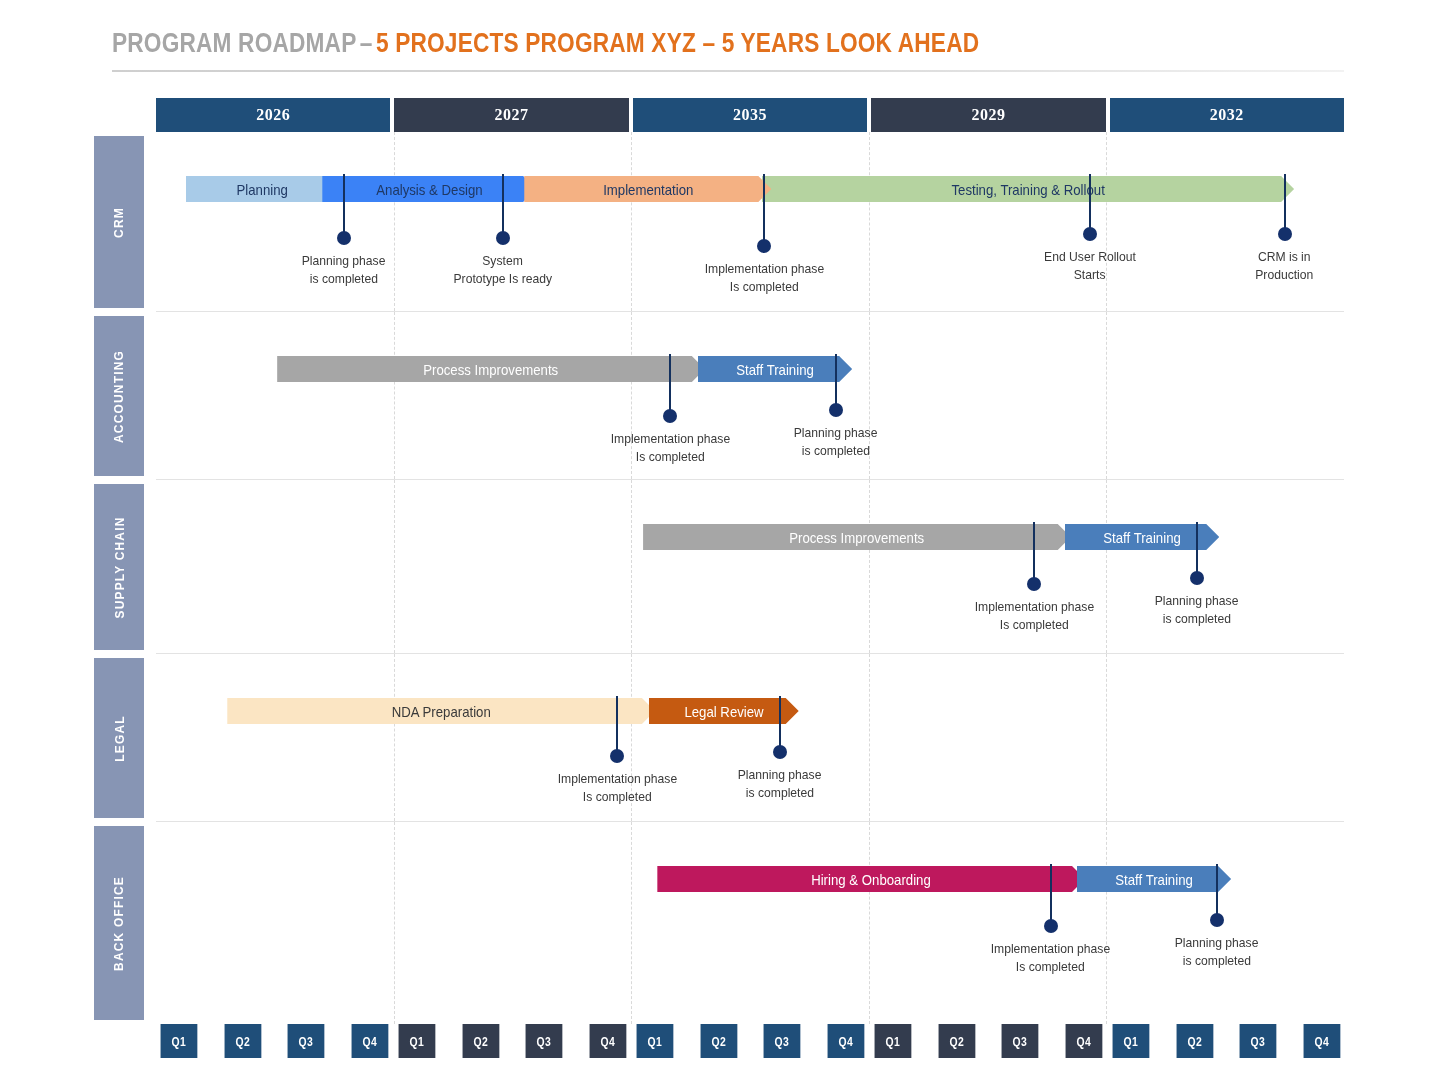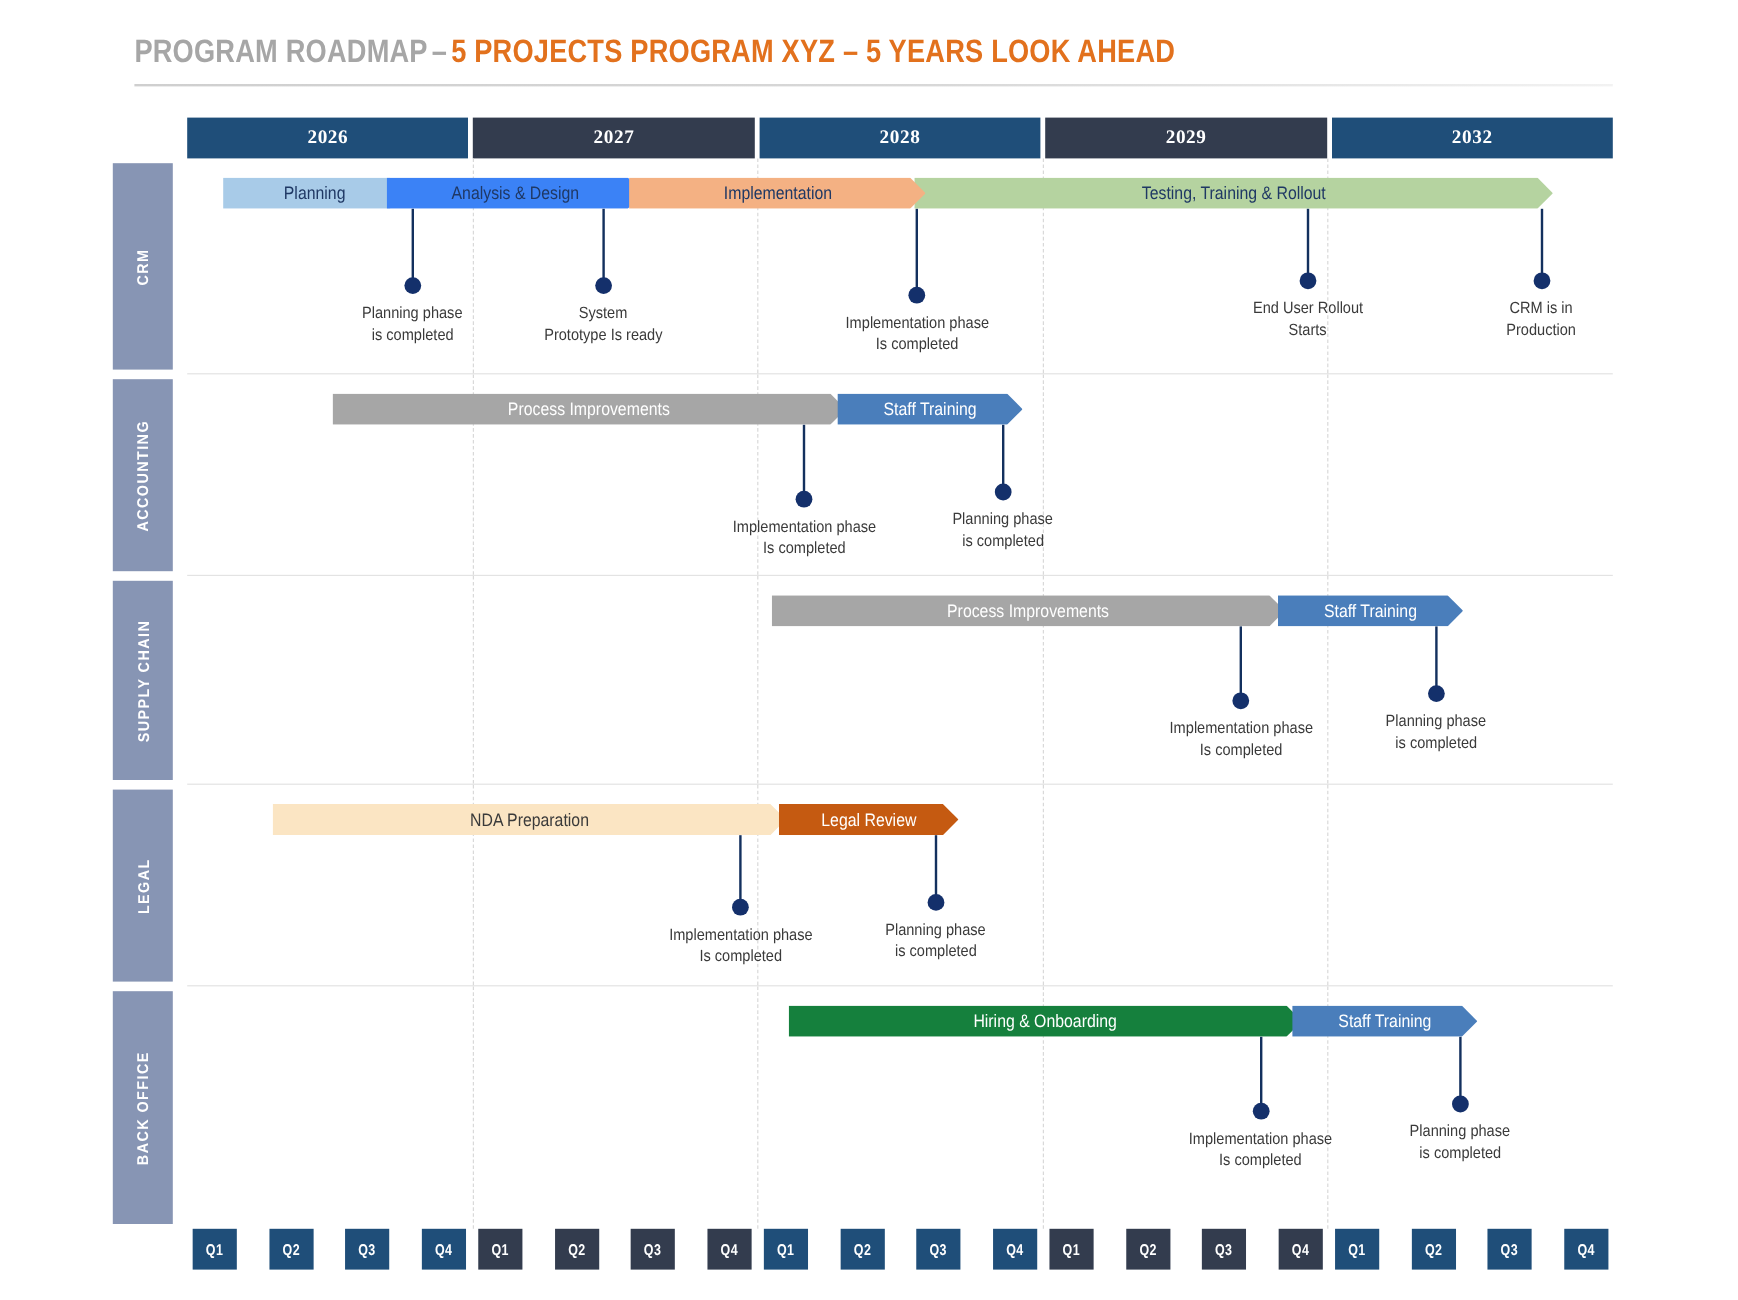--- a/index.html
+++ b/index.html
@@ -166,20 +166,21 @@
 
   
   .bar {
     position: absolute;
     height: 26px;
     display: flex;
     align-items: center;
     justify-content: center;
     font-size: 15px;
     white-space: nowrap;
+    margin-top: 28px;
   }
   .bar span { transform: scaleX(.88); display: inline-block; }
   .bar.arrow  { clip-path: polygon(0 0, calc(100% - 13px) 0, 100% 50%, calc(100% - 13px) 100%, 0 100%); }
 
   
   .ms {
     position: absolute;
     width: 0;
   }
   .ms-stem {
@@ -223,21 +224,21 @@
 
   <div id="chart">
     <div id="years">
         <div class="year-cell year-a">
           <span>2026</span>
         </div>
         <div class="year-cell year-b">
           <span>2027</span>
         </div>
         <div class="year-cell year-a">
-          <span>2028</span>
+          <span>2035</span>
         </div>
         <div class="year-cell year-b">
           <span>2029</span>
         </div>
         <div class="year-cell year-a">
           <span>2032</span>
         </div>
       </div>
     <div id="rows">
         <div class="row" style="top: 0px; height: 180px;">
@@ -371,21 +372,21 @@
         </div>
         <div class="row" style="top: 690px; height: 202px;">
           <div class="row-label">
             <span>BACK OFFICE</span>
           </div>
           <div class="row-plot">
             <div class="gridline" style="left: 20%;"></div>
             <div class="gridline" style="left: 40%;"></div>
             <div class="gridline" style="left: 60%;"></div>
             <div class="gridline" style="left: 80%;"></div>
-            <div class="bar arrow" style="left: 42.2%; width: 36%; top: 16px; background: #15803d; color: rgb(255, 255, 255);">
+            <div class="bar arrow" style="left: 42.2%; width: 36%; top: 16px; background: #be185d; color: rgb(255, 255, 255);">
               <span>Hiring &amp; Onboarding</span>
             </div>
             <div class="bar arrow" style="left: 77.5%; width: 13%; top: 16px; background: rgb(74, 126, 187); color: rgb(255, 255, 255);">
               <span>Staff Training</span>
             </div>
             <div class="ms" style="left: 75.3%; top: 42px;">
               <div class="ms-stem" style="height: 60px;"></div>
               <div class="ms-dot" style="top: 55px;"></div>
               <div class="ms-text" style="top: 76px;"><span>Implementation phase</span><br><span>Is completed</span></div>
             </div>

